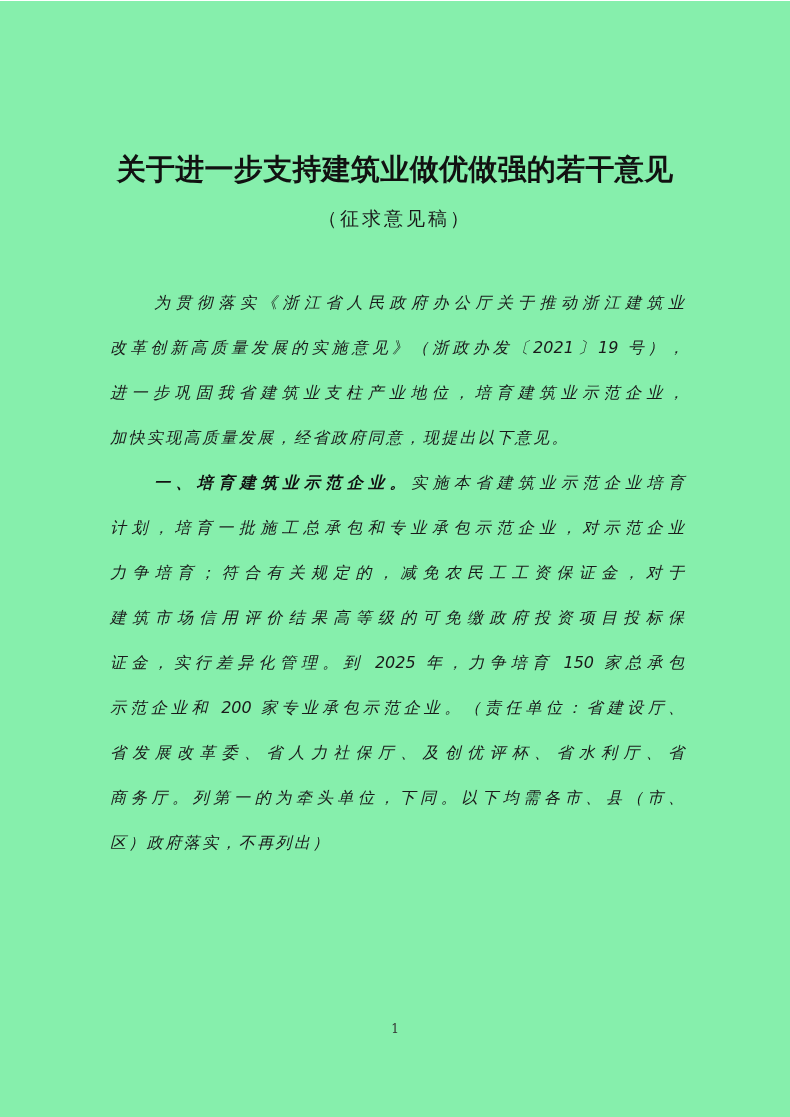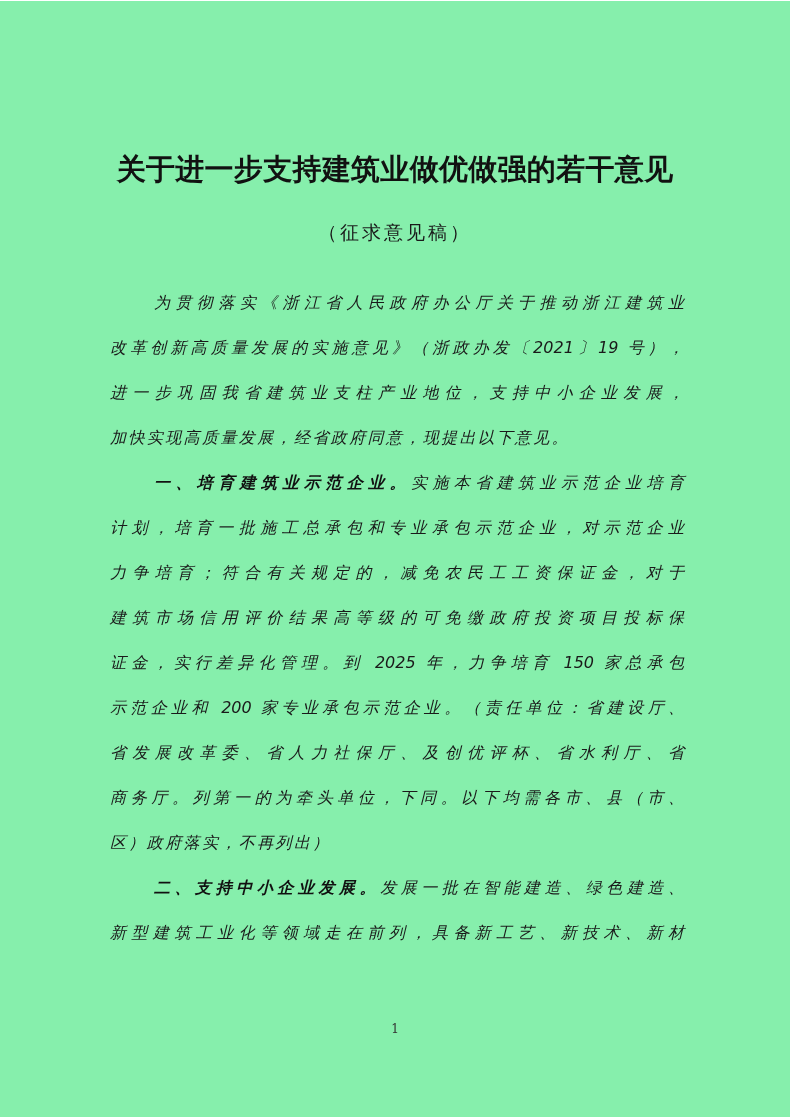--- a/index.html
+++ b/index.html
@@ -38,21 +38,20 @@
       position: absolute;
       top: 203px;
       left: 0;
       width: 790px;
       text-align: center;
       font-family: "DejaVu Sans", "Liberation Sans", sans-serif;
       font-size: 19px;
       line-height: 28px;
       letter-spacing: 3px;
       color: #1a1a1a;
-      margin-top: 14px;
     }
     .body {
       position: absolute;
       top: 284px;
       left: 110px;
       width: 574px;
       font-family: "DejaVu Sans", "Liberation Sans", sans-serif;
       font-size: 16px;
       color: #1a1a1a;
       font-style: italic;
@@ -96,38 +95,34 @@
 <div class="page">
 
   <div class="title">关于进一步支持建筑业做优做强的若干意见</div>
   <div class="subtitle">（征求意见稿）</div>
 
   <div class="body">
 
     <div>
       <span class="line indent">为贯彻落实《浙江省人民政府办公厅关于推动浙江建筑业</span>
       <span class="line">改革创新高质量发展的实施意见》（浙政办发〔2021〕19 号），</span>
-      <span class="line">进一步巩固我省建筑业支柱产业地位，支持中小企业发展，</span>
+      <span class="line">进一步巩固我省建筑业支柱产业地位，培育建筑业示范企业，</span>
       <span class="line last">加快实现高质量发展，经省政府同意，现提出以下意见。</span>
     </div>
 
     <div>
       <span class="line indent"><span class="bold">一、培育建筑业示范企业。</span><span>实施本省建筑业示范企业培育</span></span>
       <span class="line">计划，培育一批施工总承包和专业承包示范企业，对示范企业</span>
       <span class="line">力争培育；符合有关规定的，减免农民工工资保证金，对于</span>
       <span class="line">建筑市场信用评价结果高等级的可免缴政府投资项目投标保</span>
       <span class="line">证金，实行差异化管理。到 2025 年，力争培育 150 家总承包</span>
       <span class="line">示范企业和 200 家专业承包示范企业。（责任单位：省建设厅、</span>
       <span class="line">省发展改革委、省人力社保厅、及创优评杯、省水利厅、省</span>
       <span class="line">商务厅。列第一的为牵头单位，下同。以下均需各市、县（市、</span>
       <span class="line last">区）政府落实，不再列出）</span>
     </div>
 
-    <div>
-      <span class="line indent"><span class="bold">二、支持中小企业发展。</span><span>发展一批在智能建造、绿色建造、</span></span>
-      <span class="line">新型建筑工业化等领域走在前列，具备新工艺、新技术、新材</span>
-    </div>
 
   </div>
 
   <div class="page-number">1</div>
 
 </div>
 
 </body></html>

